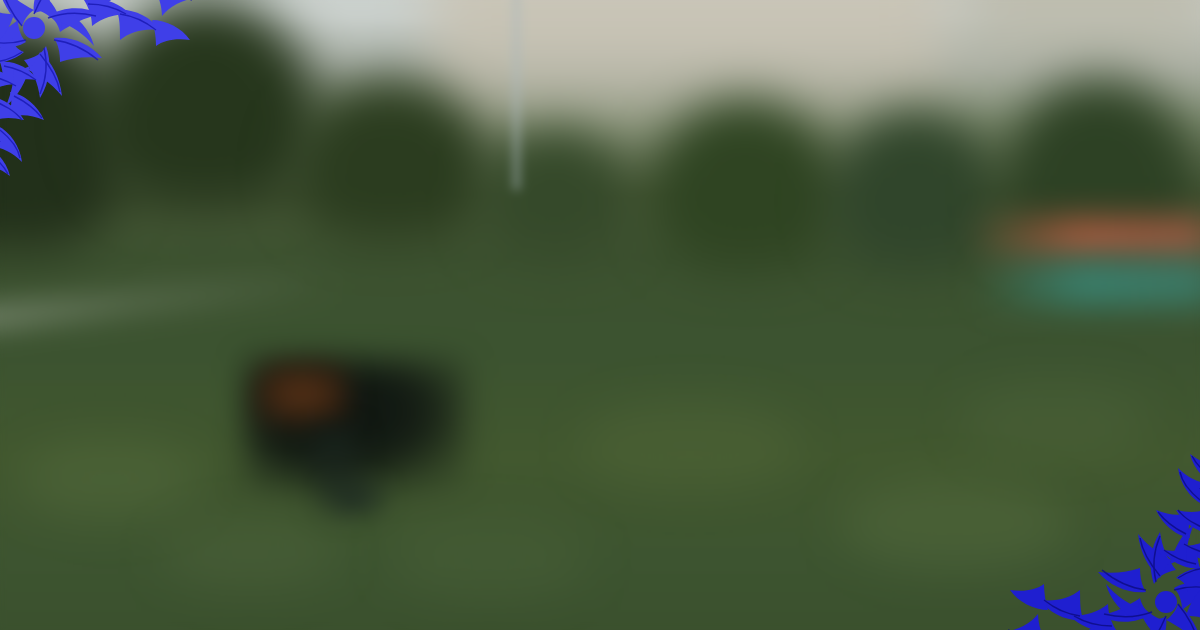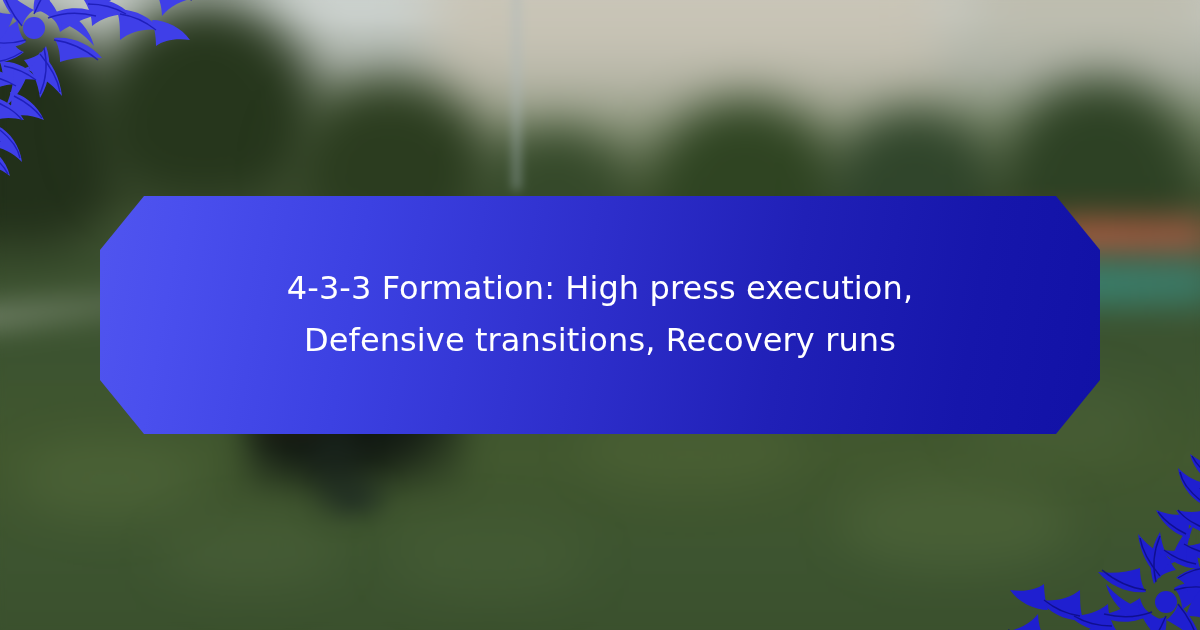--- a/index.html
+++ b/index.html
@@ -342,17 +342,14 @@
       <path d="M14 108 C28 110 40 114 50 120"></path>
       <path d="M24 134 C38 138 50 146 56 154"></path>
       <path d="M10 150 C20 158 30 168 34 176"></path>
       <path d="M18 182 C28 190 38 200 42 208"></path>
       <path d="M38 100 C50 102 62 108 70 114"></path>
       <path d="M48 130 C60 136 70 144 76 152"></path>
       <path d="M34 164 C44 172 52 182 54 192"></path>
     </g>
   </svg>
 
-  <div class="banner">
-    <div class="banner-text">4-3-3 Formation: High press execution, Defensive transitions, Recovery runs</div>
-  </div>
 
 </div>
 
 </body></html>

